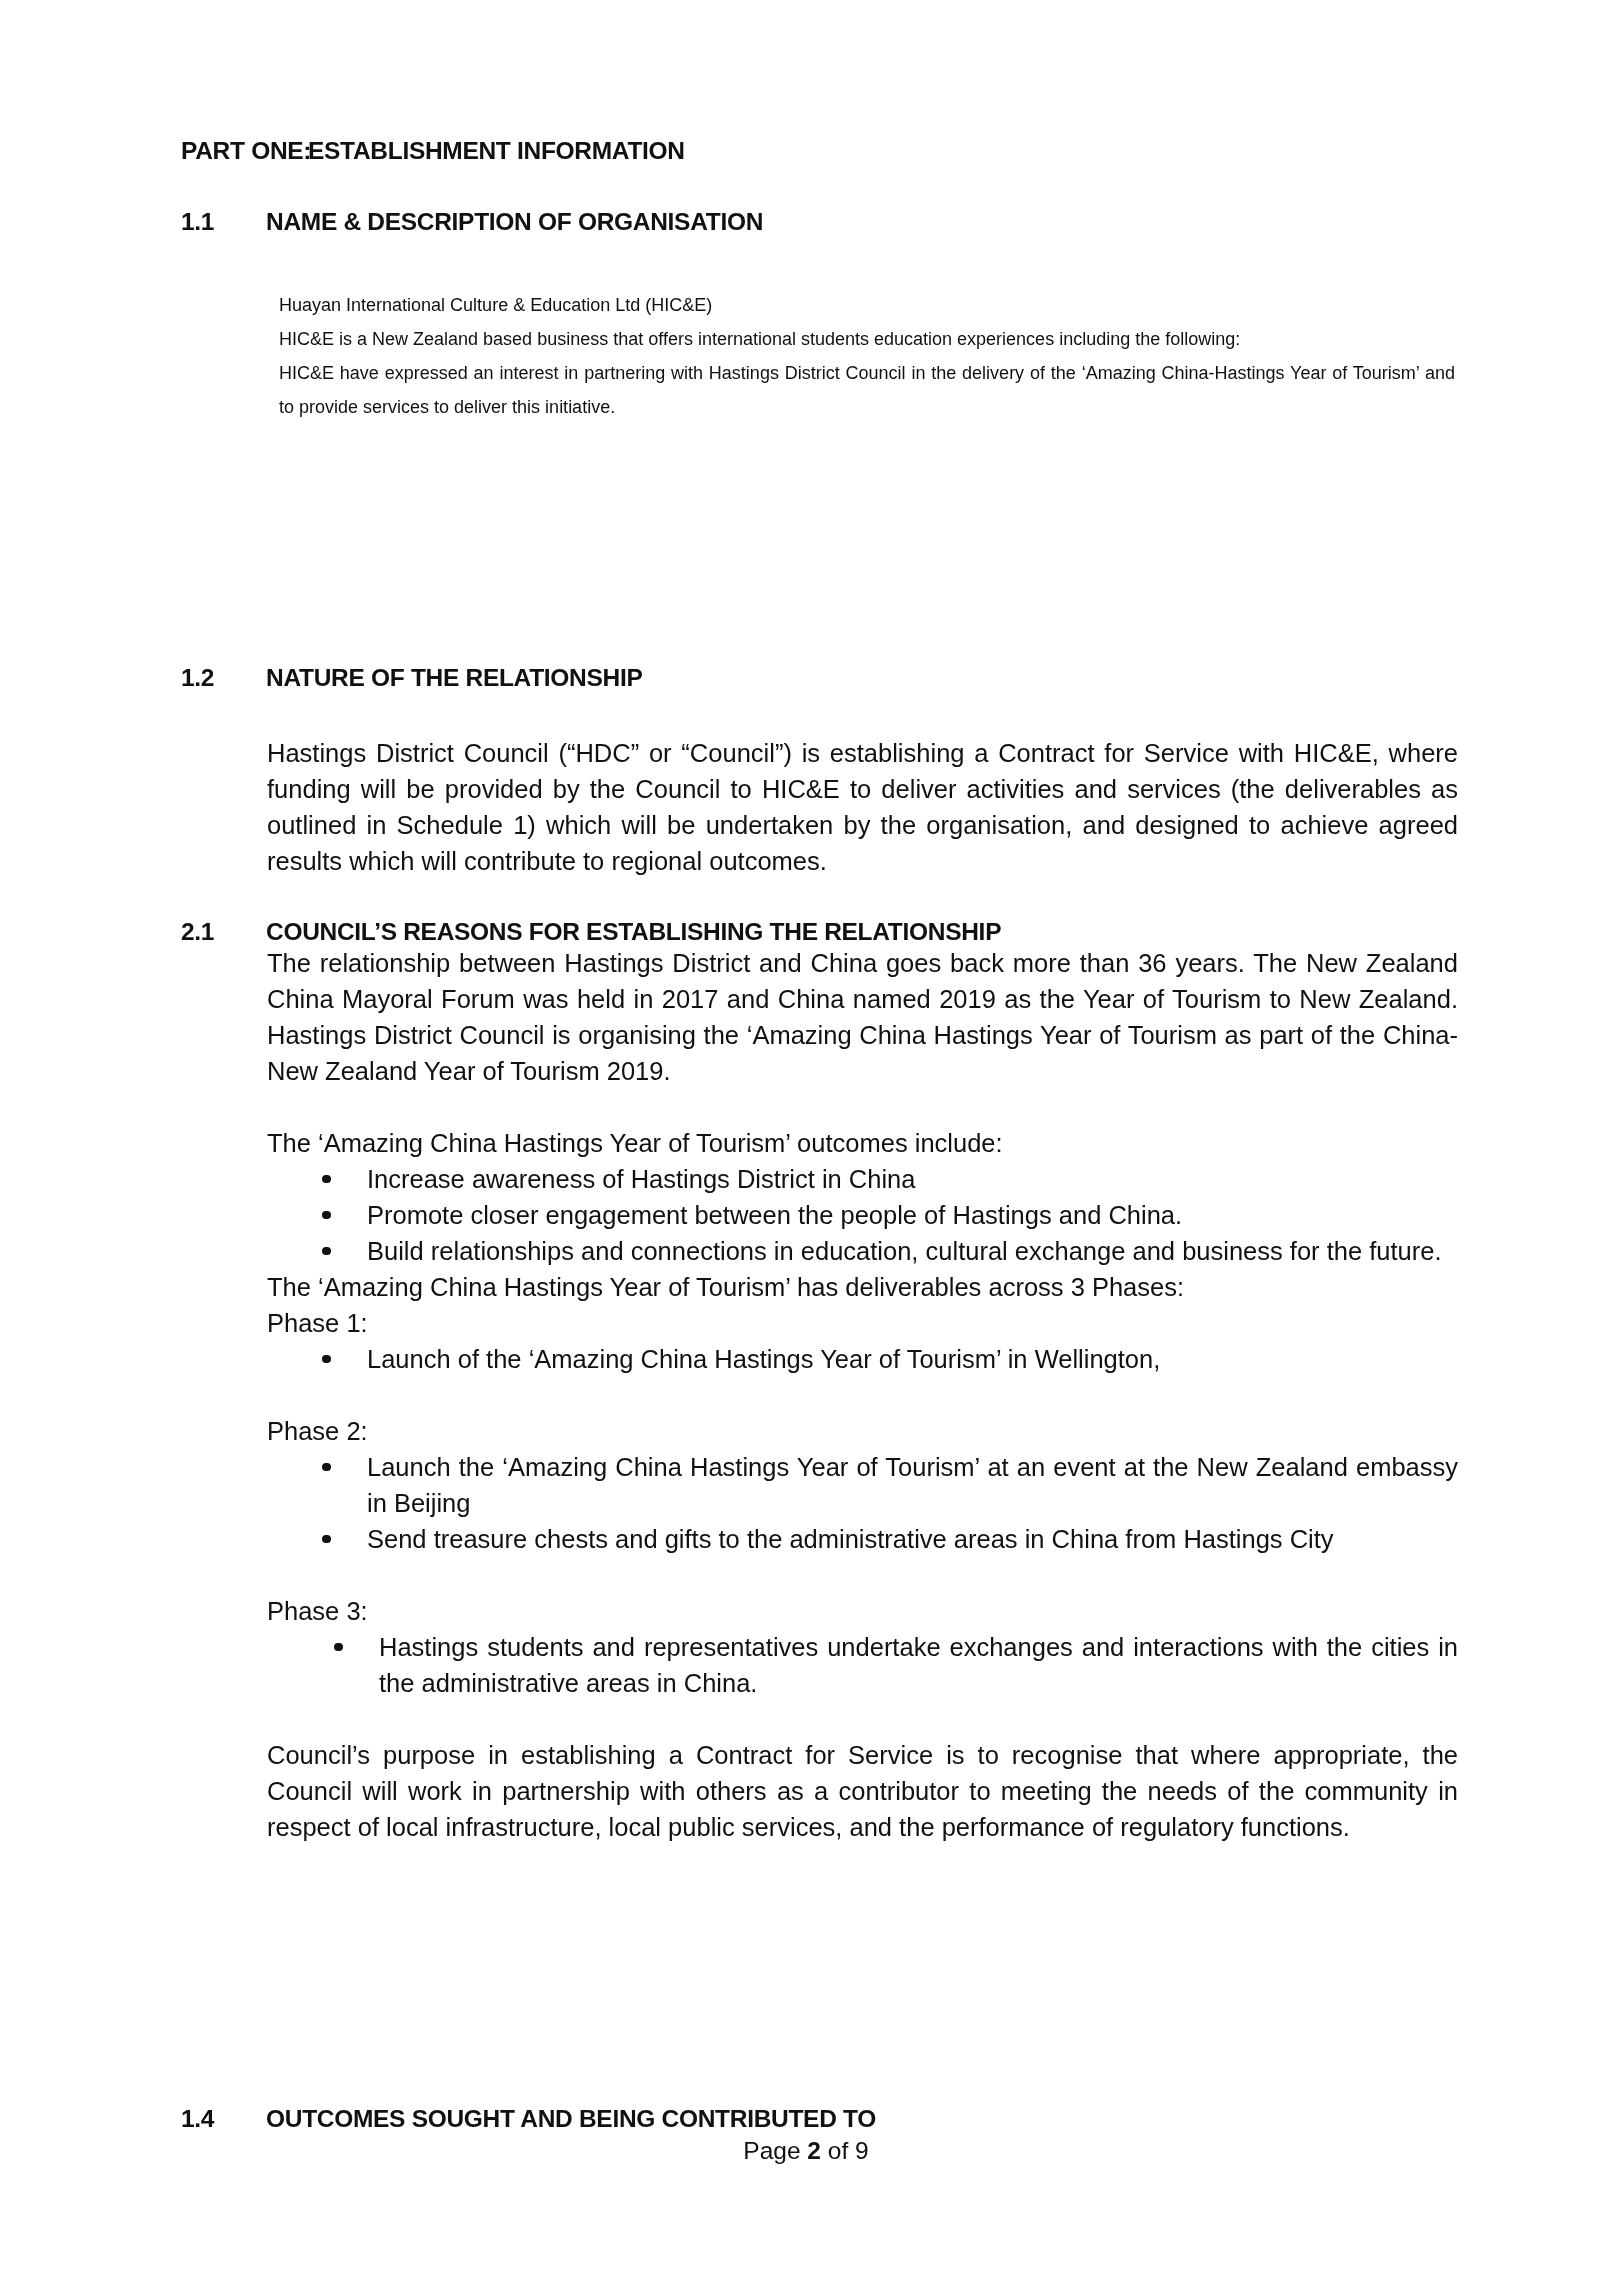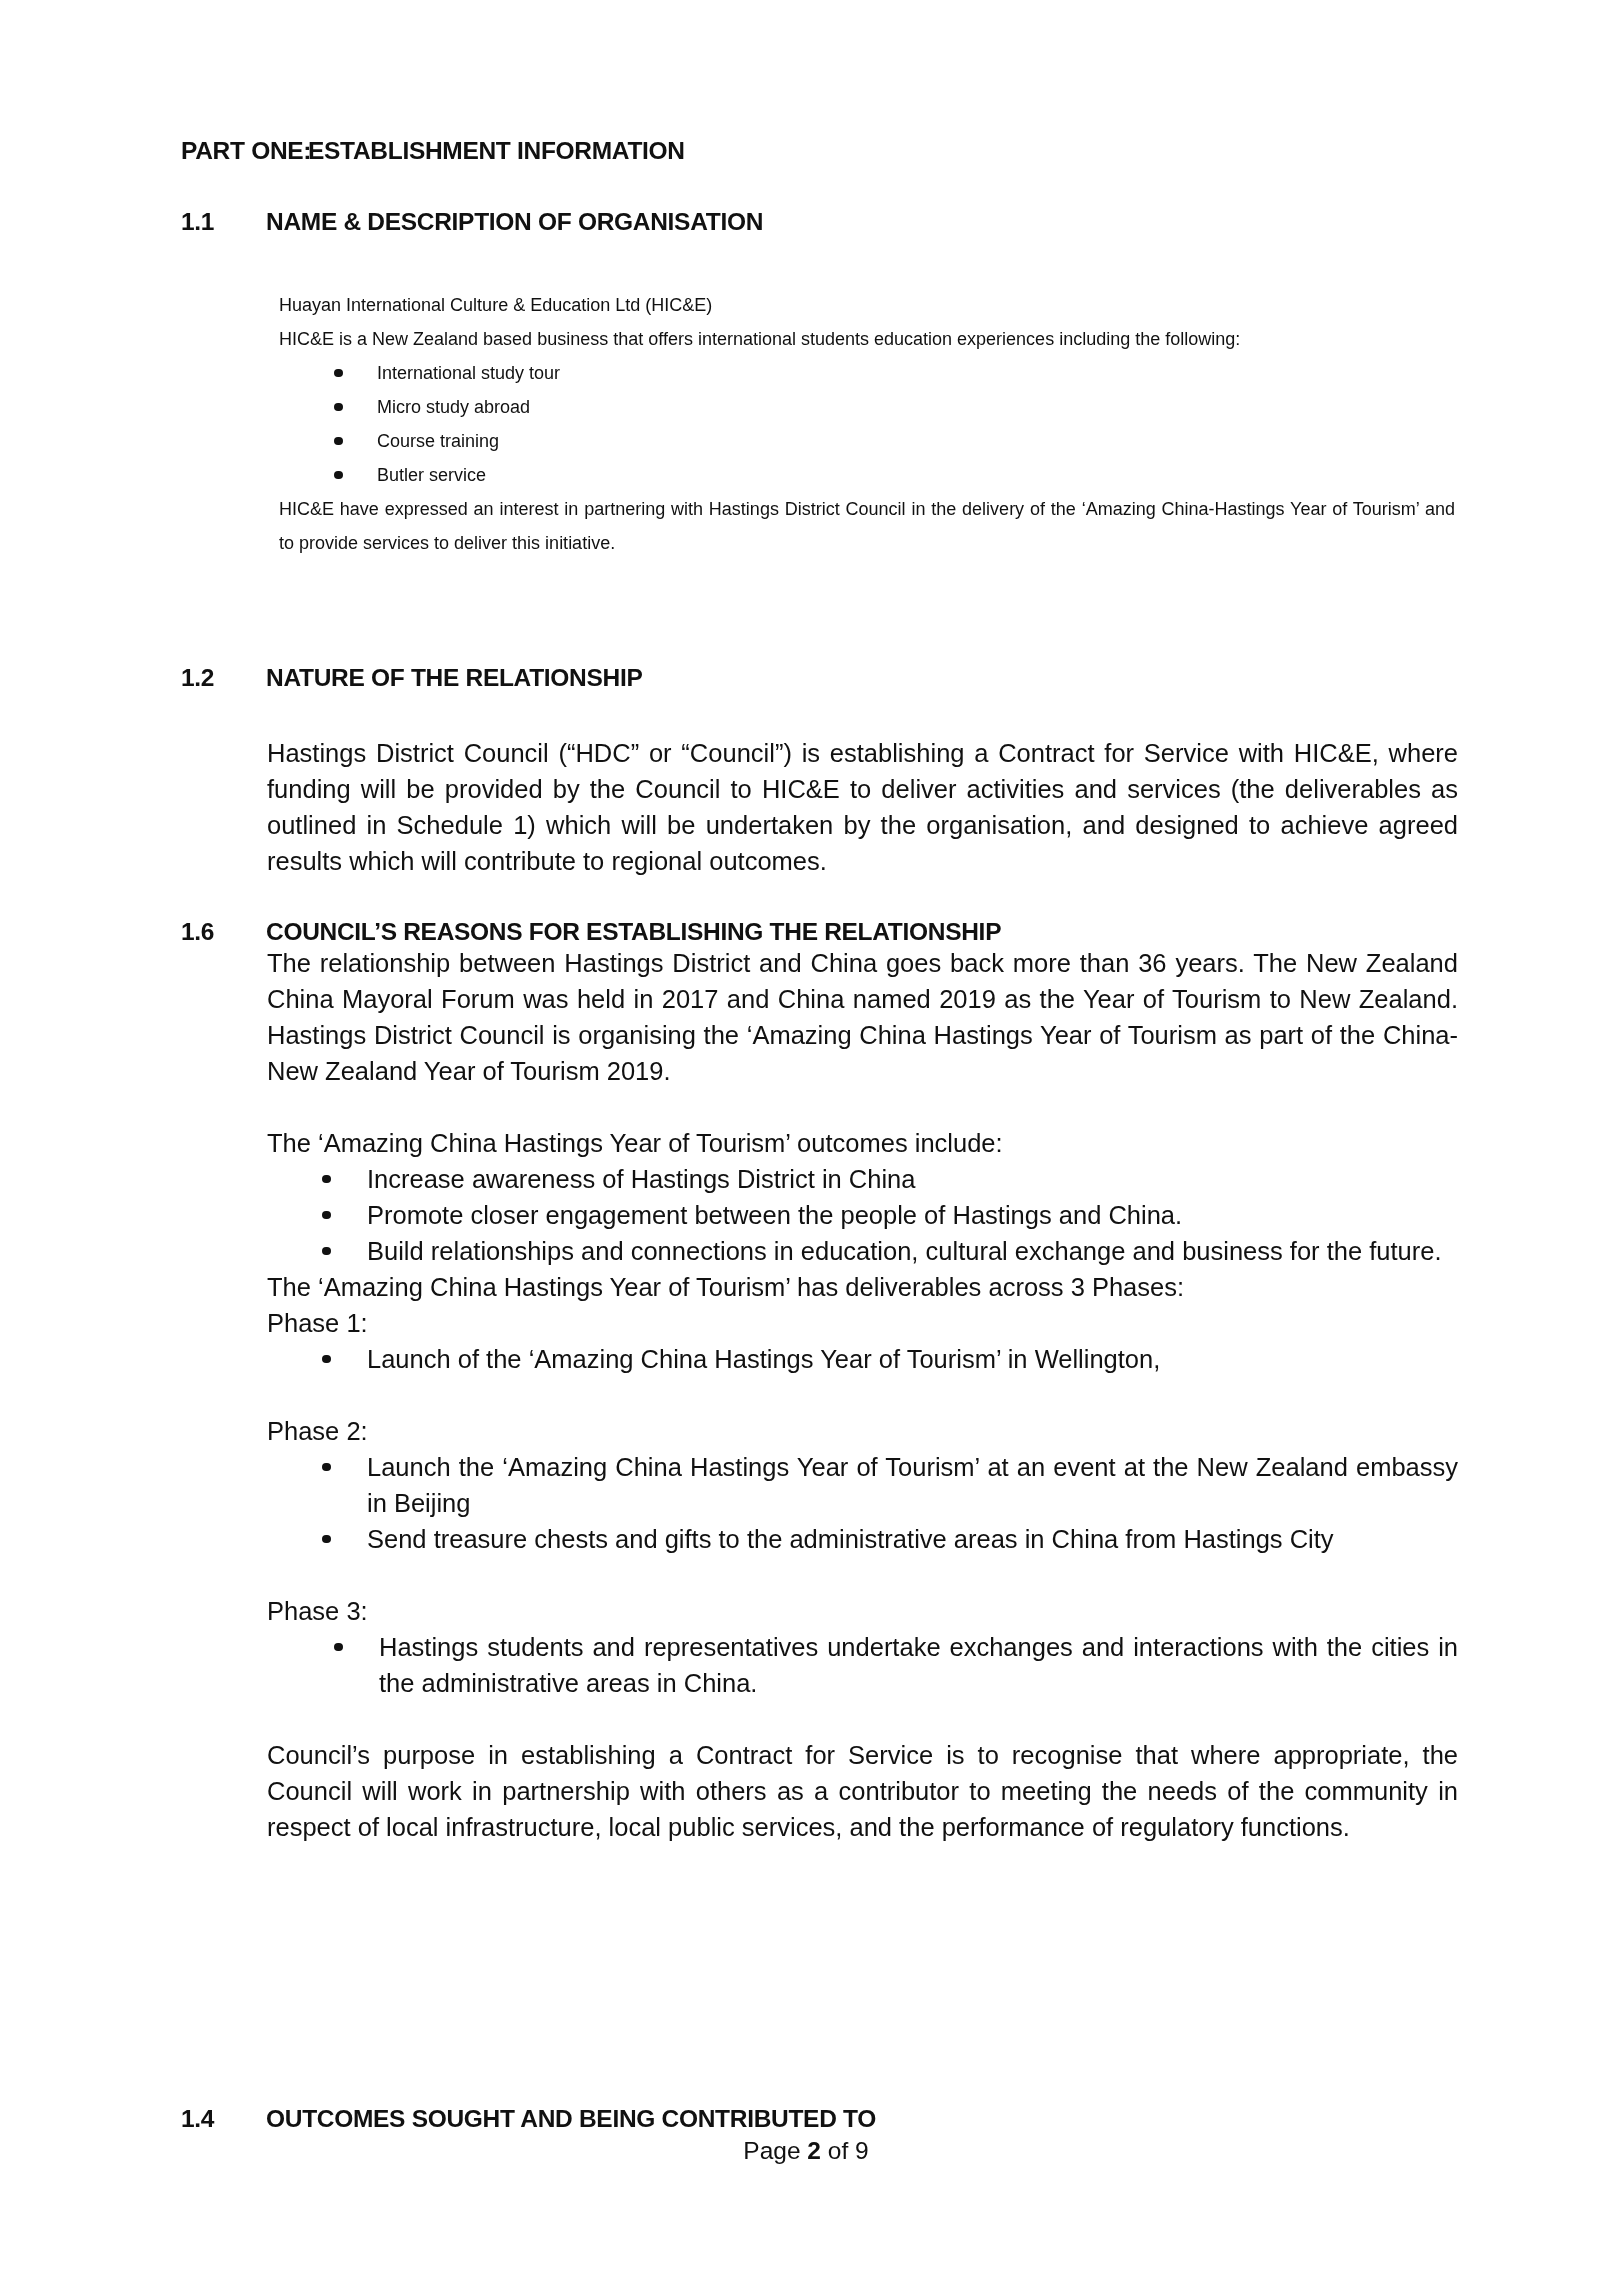--- a/index.html
+++ b/index.html
@@ -56,38 +56,32 @@
   <div class="heading part-heading" style="top:137px;">
     <span class="num">PART ONE:</span><span>ESTABLISHMENT INFORMATION</span>
   </div>
 
   <div class="heading" style="top:208px;">
     <span class="num">1.1</span><span>NAME &amp; DESCRIPTION OF ORGANISATION</span>
   </div>
   <div id="s11" class="block small">
     <p>Huayan International Culture &amp; Education Ltd (HIC&amp;E)</p>
     <p>HIC&amp;E is a New Zealand based business that offers international students education experiences including the following:</p>
-    <ul class="bullets">
-      <li><span class="dot"></span><span>International study tour</span></li>
-      <li><span class="dot"></span><span>Micro study abroad</span></li>
-      <li><span class="dot"></span><span>Course training</span></li>
-      <li><span class="dot"></span><span>Butler service</span></li>
-    </ul>
     <p>HIC&amp;E have expressed an interest in partnering with Hastings District Council in the delivery of the ‘Amazing China-Hastings Year of Tourism’ and to provide services to deliver this initiative.</p>
   </div>
 
   <div class="heading" style="top:664px;">
     <span class="num">1.2</span><span>NATURE OF THE RELATIONSHIP</span>
   </div>
   <div id="s12" class="block">
     <p>Hastings District Council (“HDC” or “Council”) is establishing a Contract for Service with HIC&amp;E, where funding will be provided by the Council to HIC&amp;E to deliver activities and services (the deliverables as outlined in Schedule 1) which will be undertaken by the organisation, and designed to achieve agreed results which will contribute to regional outcomes.</p>
   </div>
 
   <div class="heading" style="top:918px;">
-    <span class="num">1.6</span><span>COUNCIL’S REASONS FOR ESTABLISHING THE RELATIONSHIP</span>
+    <span class="num">2.1</span><span>COUNCIL’S REASONS FOR ESTABLISHING THE RELATIONSHIP</span>
   </div>
   <div id="s13" class="block">
     <p>The relationship between Hastings District and China goes back more than 36 years. The New Zealand China Mayoral Forum was held in 2017 and China named 2019 as the Year of Tourism to New Zealand. Hastings District Council is organising the ‘Amazing China Hastings Year of Tourism as part of the China-New Zealand Year of Tourism 2019.</p>
     <div class="gap"></div>
     <p>The ‘Amazing China Hastings Year of Tourism’ outcomes include:</p>
     <ul class="bullets">
       <li><span class="dot"></span><span>Increase awareness of Hastings District in China</span></li>
       <li><span class="dot"></span><span>Promote closer engagement between the people of Hastings and China.</span></li>
       <li><span class="dot"></span><span>Build relationships and connections in education, cultural exchange and business for the future.</span></li>
     </ul>

